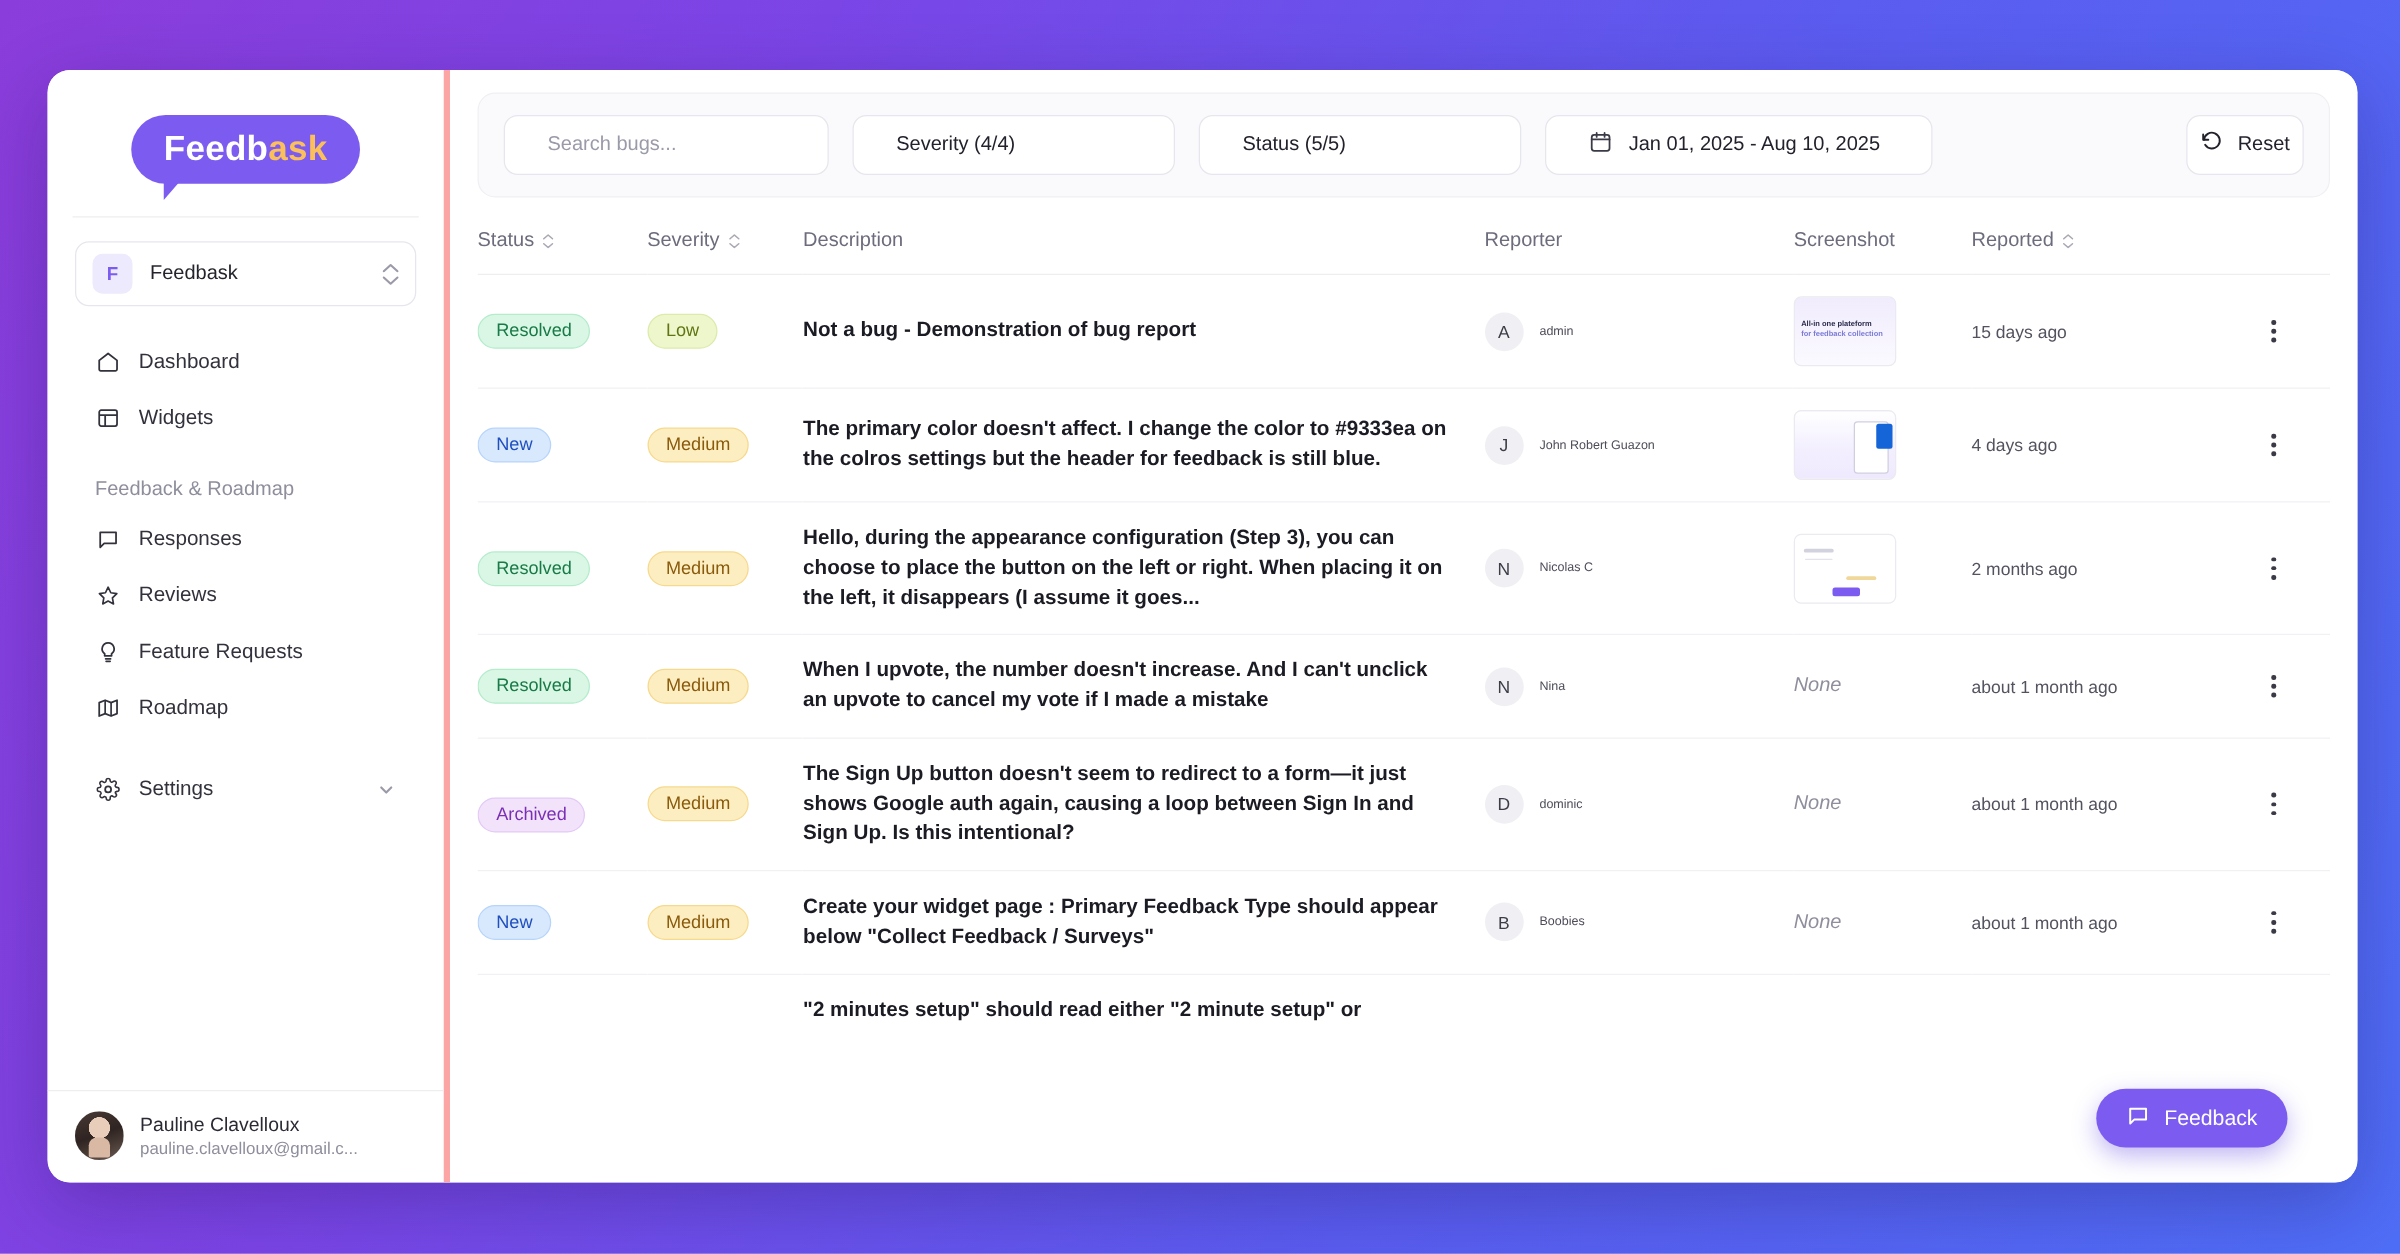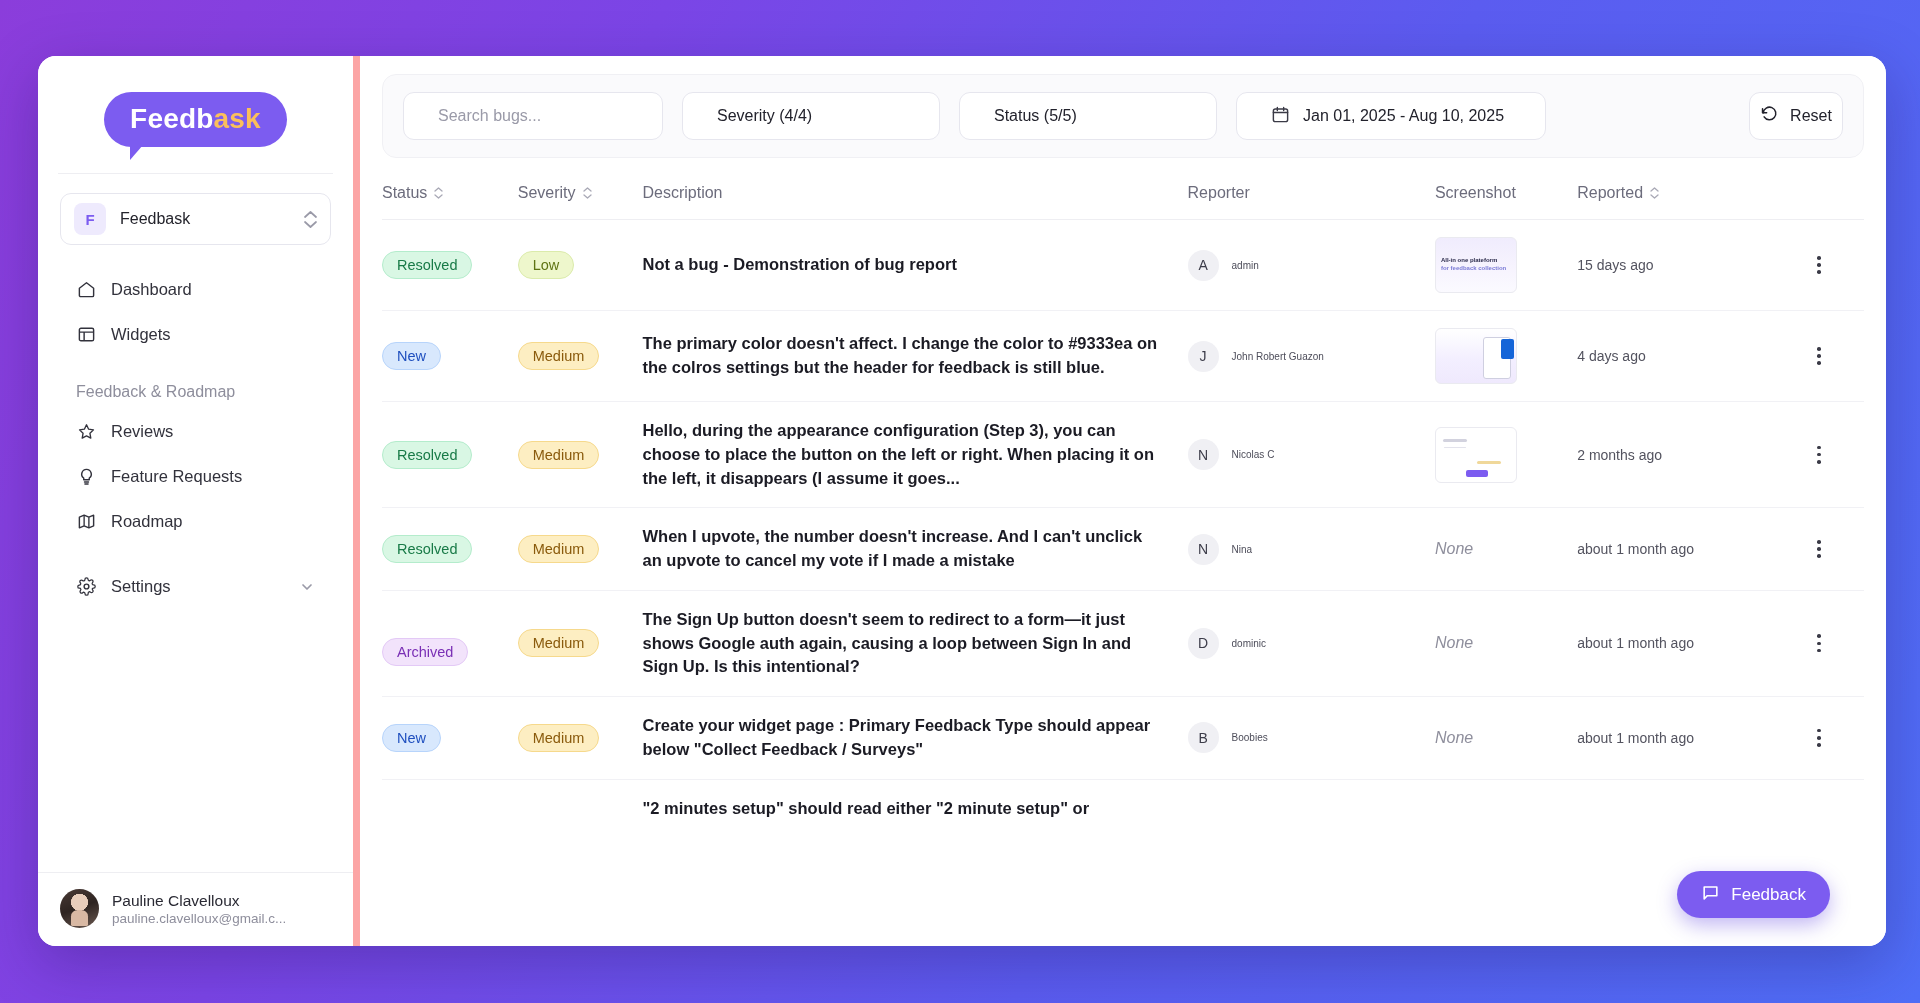--- a/index.html
+++ b/index.html
@@ -17,21 +17,21 @@
     position: absolute; left: 38px; top: 56px;
     width: 1848px; height: 890px;
     background: #ffffff; border-radius: 18px;
     display: flex; overflow: hidden;
     box-shadow: 0 18px 60px rgba(30,10,80,.28);
   }
 
   
   .sidebar {
     width: 322px; flex: 0 0 322px; height: 100%;
-    background: #ffffff; border-right: 7px solid #fca5a5;
+    background: #ffffff; border-right: 5px solid #fca5a5;
     display: flex; flex-direction: column; justify-content: space-between;
   }
   .logo-wrap { padding: 36px 0 26px; display: flex; justify-content: center; }
   .logo-bubble {
     position: relative; background: #7c5cf0; border-radius: 30px;
     padding: 11px 26px 12px;
     font-size: 28px; font-weight: 700; letter-spacing: .2px; color: #ffffff;
   }
   .logo-bubble .accent { color: #fbbf5b; }
   .logo-bubble::after {
@@ -250,20 +250,28 @@
           <svg viewBox="0 0 24 24" fill="none">
               <rect x="3" y="4" width="18" height="16" rx="2" stroke="currentColor" stroke-width="1.8"></rect>
               <path d="M3 9h18M9 9v11" stroke="currentColor" stroke-width="1.8"></path>
             </svg>
         </span>
         <span>Widgets</span>
       </div>
 
       <div class="nav-group-title">Feedback &amp; Roadmap</div>
 
+      <div class="nav-item">
+        <span class="nav-icon">
+          <svg viewBox="0 0 24 24" fill="none">
+              <path d="M4 5h16v11H8l-4 4V5Z" stroke="currentColor" stroke-width="1.8" stroke-linejoin="round"></path>
+            </svg>
+        </span>
+        <span>Responses</span>
+      </div>
 
       <div class="nav-item">
         <span class="nav-icon">
           <svg viewBox="0 0 24 24" fill="none">
               <path d="M12 3.5l2.7 5.6 6.1.85-4.45 4.3 1.07 6.1L12 17.5l-5.42 2.85 1.07-6.1L3.2 9.95l6.1-.85L12 3.5Z" stroke="currentColor" stroke-width="1.7" stroke-linejoin="round"></path>
             </svg>
         </span>
         <span>Reviews</span>
       </div>
 

